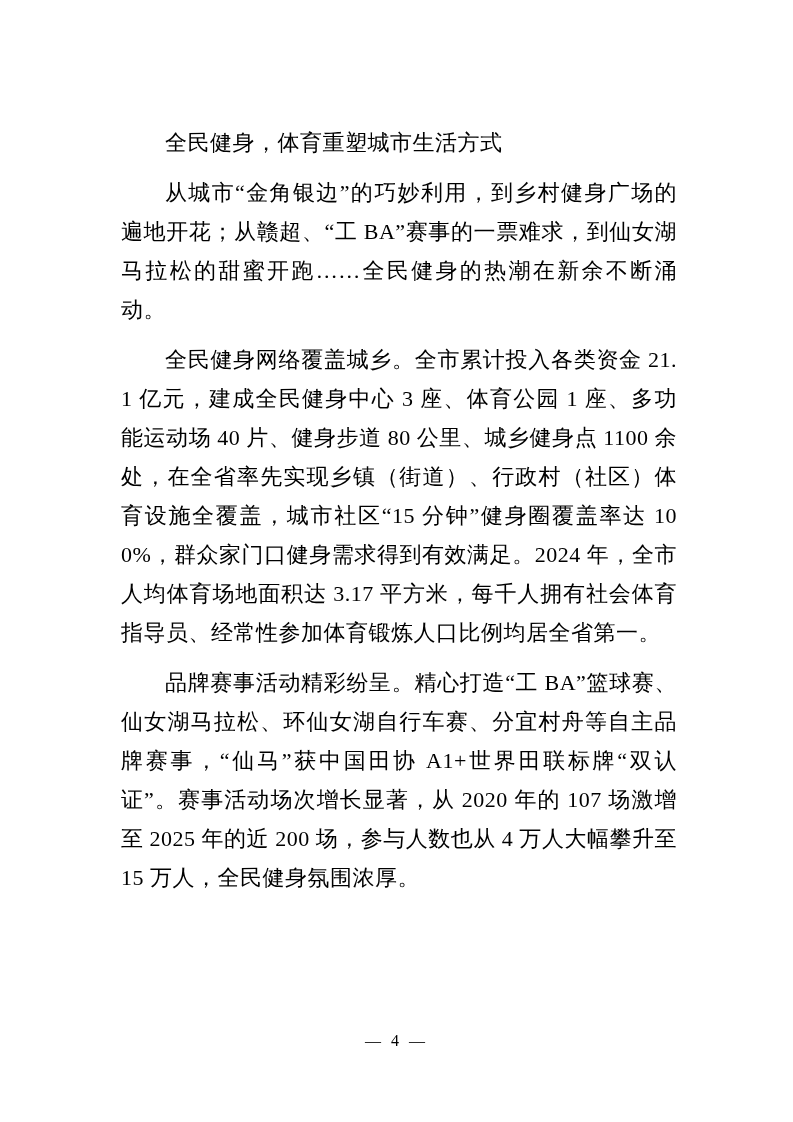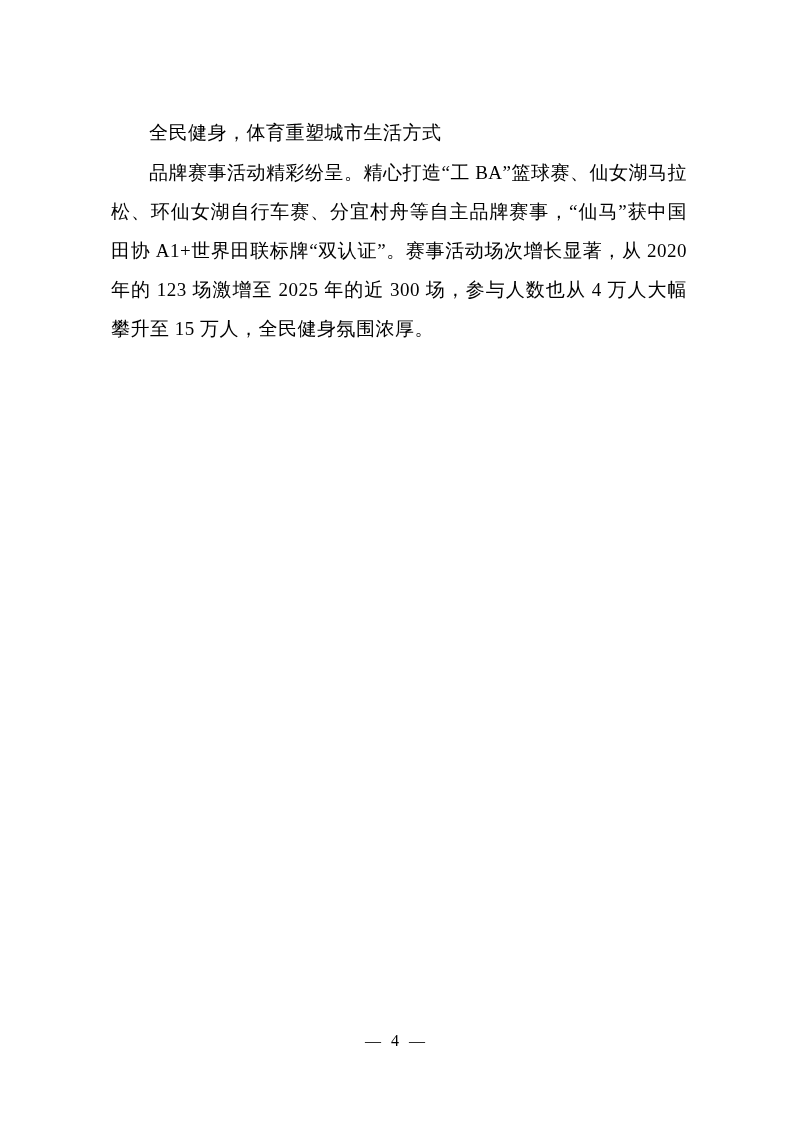--- a/index.html
+++ b/index.html
@@ -17,22 +17,22 @@
     color: #000000;
     overflow: hidden;
   }
   .content {
     position: absolute;
     left: 110px;
     top: 112px;
     width: 578px;
   }
   .content p {
-    margin: 1px;
-    font-size: 19px;
+    margin: 11px;
+    font-size: 22px;
     line-height: 39px;
     text-align: justify;
     text-indent: 2em;
     letter-spacing: 0.5px;
     word-break: break-all;
   }
   .footer {
     position: absolute;
     left: 0;
     right: 0;
@@ -42,17 +42,19 @@
     letter-spacing: 3px;
     color: #000000;
   }
 </style>
 </head>
 <body>
 
 <div class="page">
   <div class="content">
     <p>全民健身，体育重塑城市生活方式</p>
-    <p>品牌赛事活动精彩纷呈。精心打造“工 BA”篮球赛、仙女湖马拉松、环仙女湖自行车赛、分宜村舟等自主品牌赛事，“仙马”获中国田协 A1+世界田联标牌“双认证”。赛事活动场次增长显著，从 2020 年的 123 场激增至 2025 年的近 300 场，参与人数也从 4 万人大幅攀升至 15 万人，全民健身氛围浓厚。</p>
+    <p>从城市“金角银边”的巧妙利用，到乡村健身广场的遍地开花；从赣超、“工 BA”赛事的一票难求，到仙女湖马拉松的甜蜜开跑……全民健身的热潮在新余不断涌动。</p>
+    <p>全民健身网络覆盖城乡。全市累计投入各类资金 21.1 亿元，建成全民健身中心 3 座、体育公园 1 座、多功能运动场 40 片、健身步道 80 公里、城乡健身点 1100 余处，在全省率先实现乡镇（街道）、行政村（社区）体育设施全覆盖，城市社区“15 分钟”健身圈覆盖率达 100%，群众家门口健身需求得到有效满足。2024 年，全市人均体育场地面积达 3.17 平方米，每千人拥有社会体育指导员、经常性参加体育锻炼人口比例均居全省第一。</p>
+    <p>品牌赛事活动精彩纷呈。精心打造“工 BA”篮球赛、仙女湖马拉松、环仙女湖自行车赛、分宜村舟等自主品牌赛事，“仙马”获中国田协 A1+世界田联标牌“双认证”。赛事活动场次增长显著，从 2020 年的 107 场激增至 2025 年的近 200 场，参与人数也从 4 万人大幅攀升至 15 万人，全民健身氛围浓厚。</p>
   </div>
 
   <div class="footer">— 4 —</div>
 </div>
 
 </body></html>

